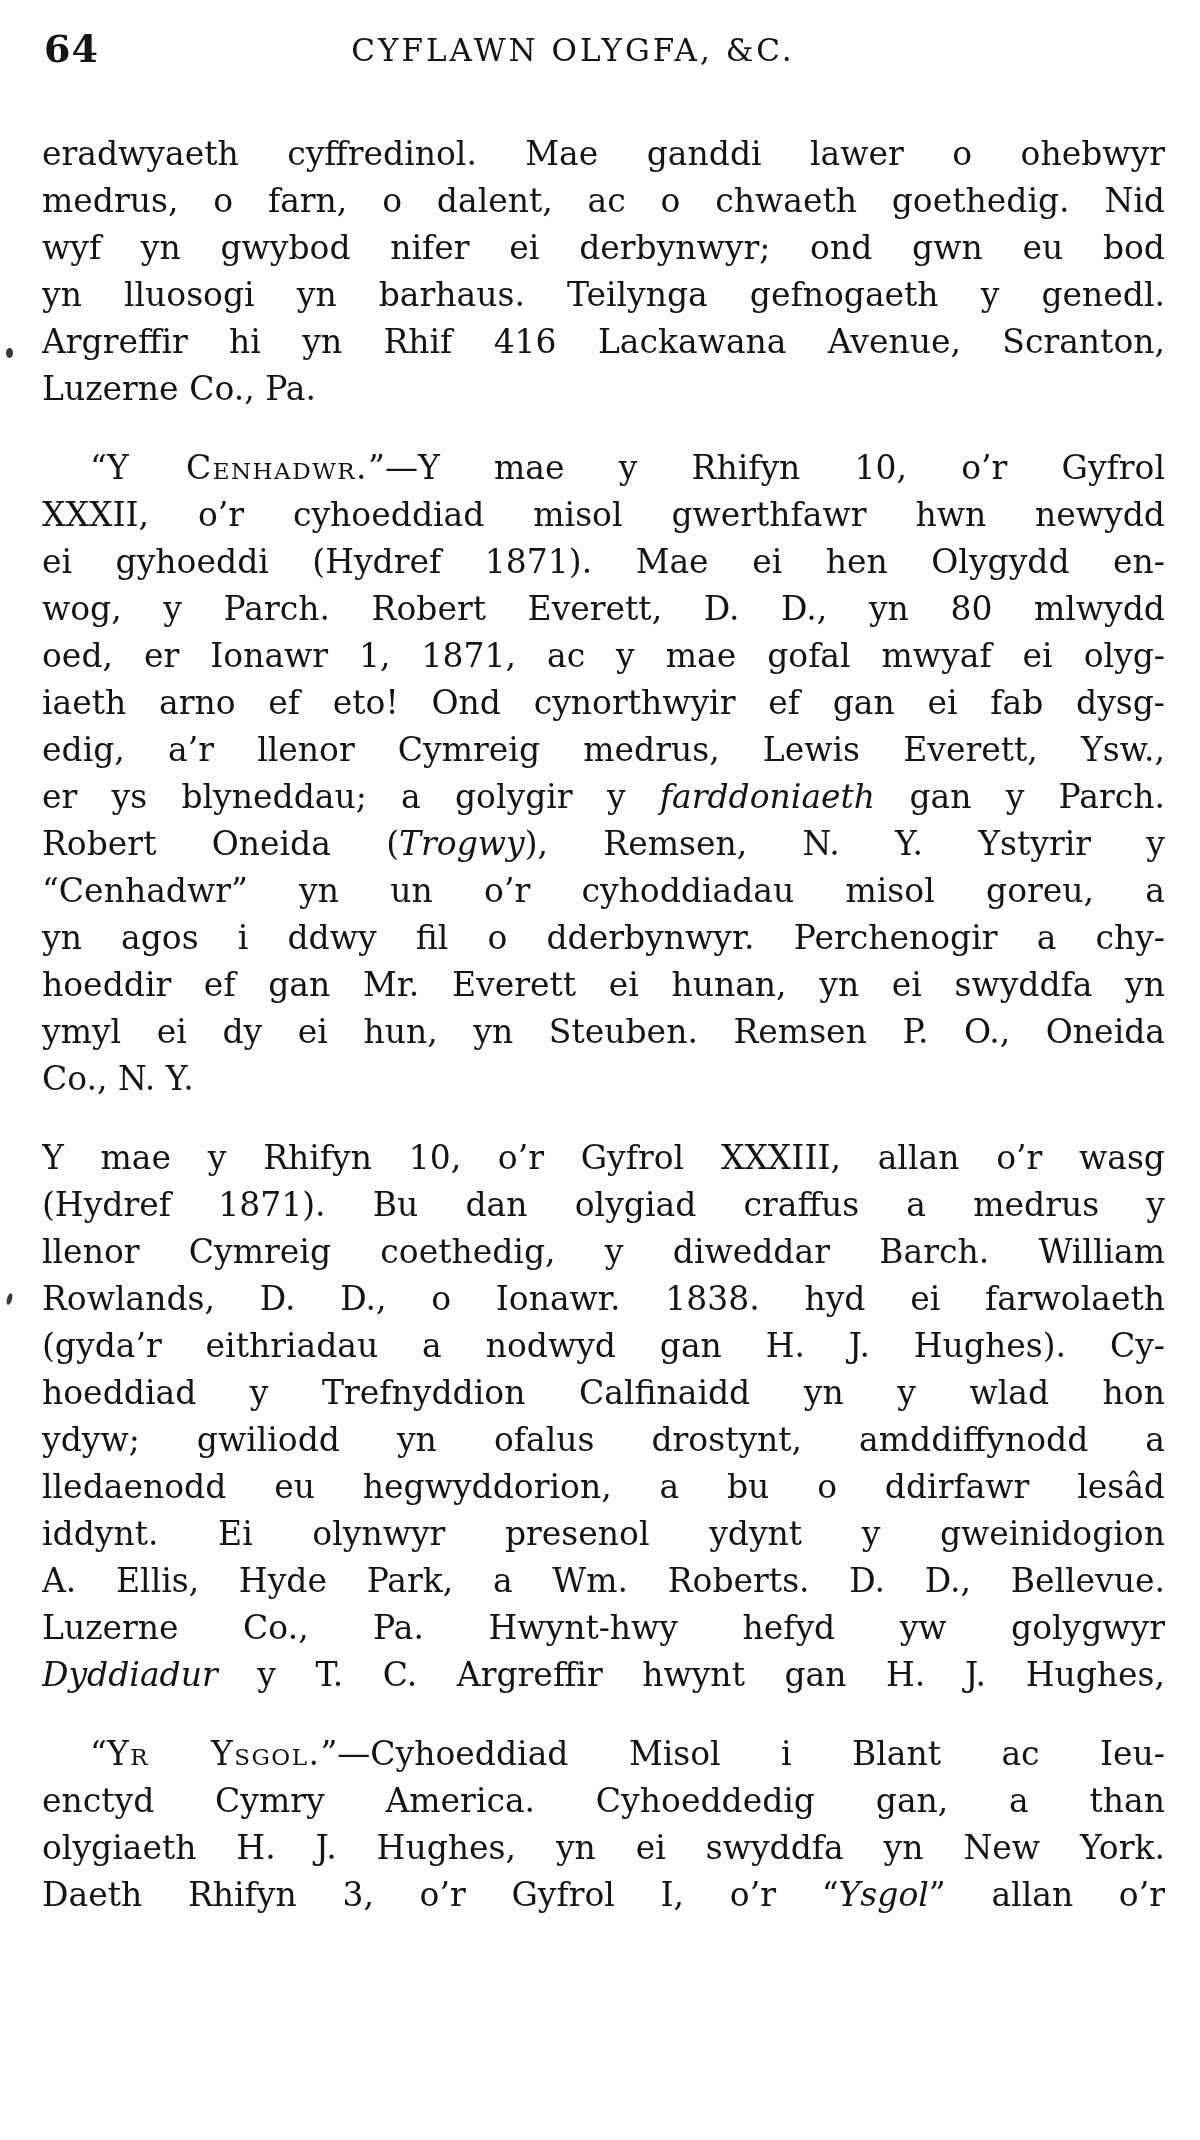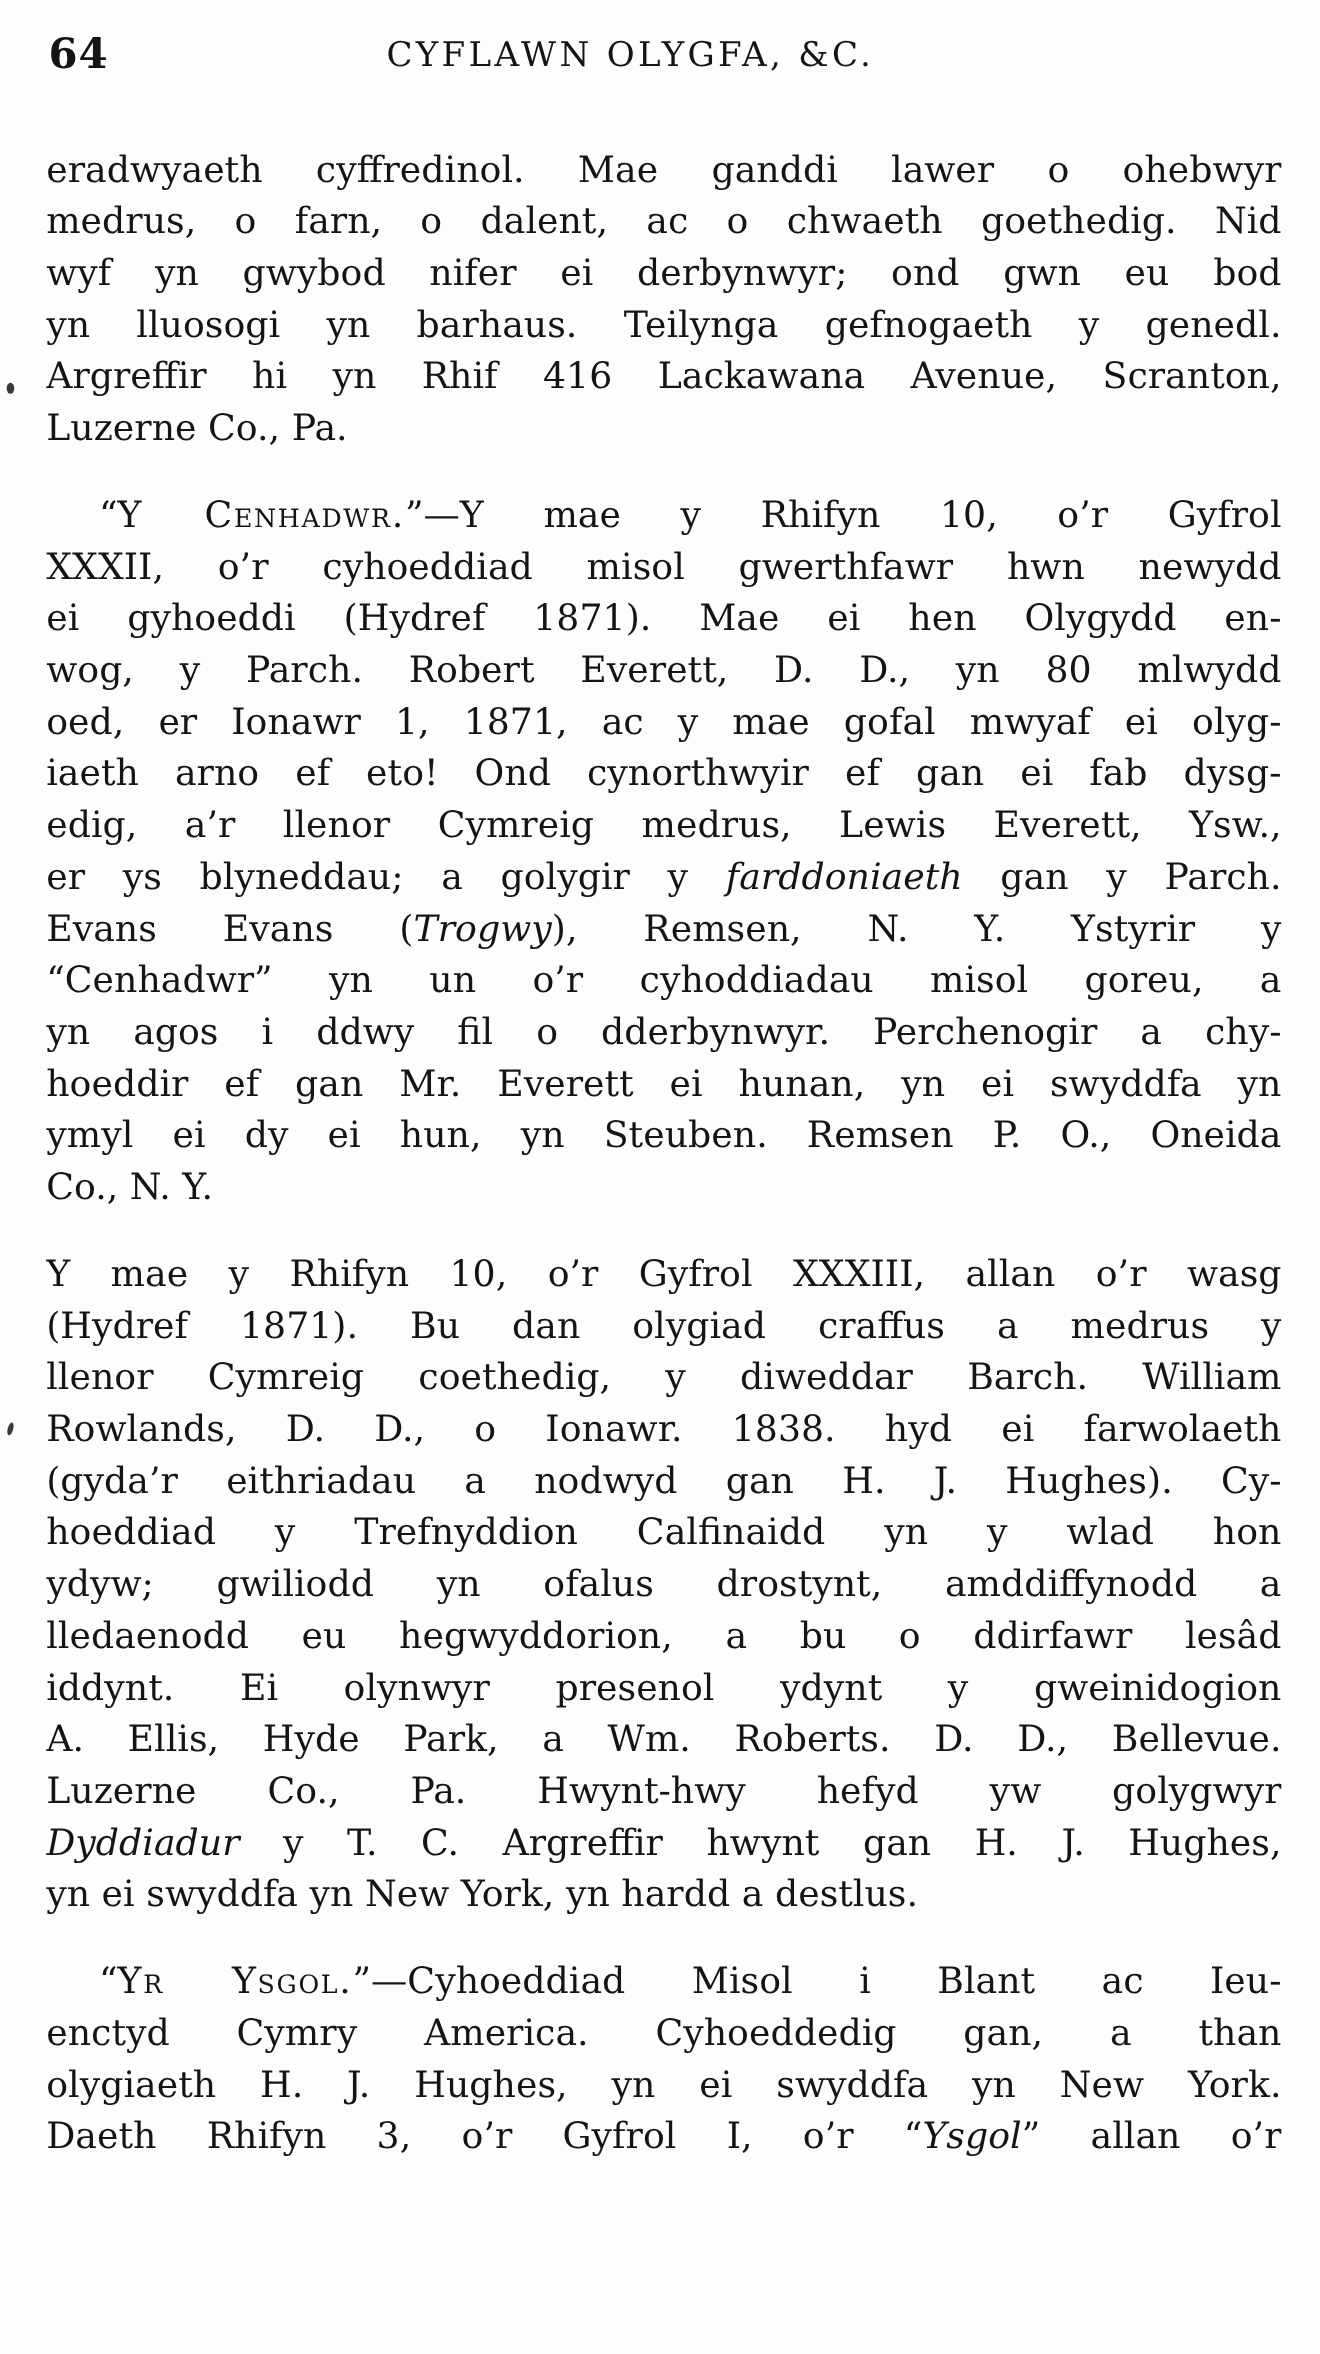--- a/index.html
+++ b/index.html
@@ -78,41 +78,40 @@
       </div>
       <div class="para">
         <div class="line indent"><span>“</span><span class="seg-sc">Y Cenhadwr.</span><span>”—Y mae y Rhifyn 10, o’r Gyfrol</span></div>
         <div class="line"><span>XXXII, o’r cyhoeddiad misol gwerthfawr hwn newydd</span></div>
         <div class="line"><span>ei gyhoeddi (Hydref 1871). Mae ei hen Olygydd en-</span></div>
         <div class="line"><span>wog, y Parch. Robert Everett, D. D., yn 80 mlwydd</span></div>
         <div class="line"><span>oed, er Ionawr 1, 1871, ac y mae gofal mwyaf ei olyg-</span></div>
         <div class="line"><span>iaeth arno ef eto! Ond cynorthwyir ef gan ei fab dysg-</span></div>
         <div class="line"><span>edig, a’r llenor Cymreig medrus, Lewis Everett, Ysw.,</span></div>
         <div class="line"><span>er ys blyneddau; a golygir y </span><span class="seg-i">farddoniaeth</span><span> gan y Parch.</span></div>
-        <div class="line"><span>Evans Evans (</span><span class="seg-i">Trogwy</span><span>), Remsen, N. Y. Ystyrir y</span></div>
+        <div class="line"><span>Robert Oneida (</span><span class="seg-i">Trogwy</span><span>), Remsen, N. Y. Ystyrir y</span></div>
         <div class="line"><span>“Cenhadwr” yn un o’r cyhoddiadau misol goreu, a</span></div>
         <div class="line"><span>yn agos i ddwy fil o dderbynwyr. Perchenogir a chy-</span></div>
         <div class="line"><span>hoeddir ef gan Mr. Everett ei hunan, yn ei swyddfa yn</span></div>
         <div class="line"><span>ymyl ei dy ei hun, yn Steuben. Remsen P. O., Oneida</span></div>
         <div class="line last"><span>Co., N. Y.</span></div>
       </div>
       <div class="para">
         <div class="line"><span>Y mae y Rhifyn 10, o’r Gyfrol XXXIII, allan o’r wasg</span></div>
         <div class="line"><span>(Hydref 1871). Bu dan olygiad craffus a medrus y</span></div>
         <div class="line"><span>llenor Cymreig coethedig, y diweddar Barch. William</span></div>
         <div class="line"><span>Rowlands, D. D., o Ionawr. 1838. hyd ei farwolaeth</span></div>
         <div class="line"><span>(gyda’r eithriadau a nodwyd gan H. J. Hughes). Cy-</span></div>
         <div class="line"><span>hoeddiad y Trefnyddion Calfinaidd yn y wlad hon</span></div>
         <div class="line"><span>ydyw; gwiliodd yn ofalus drostynt, amddiffynodd a</span></div>
         <div class="line"><span>lledaenodd eu hegwyddorion, a bu o ddirfawr lesâd</span></div>
         <div class="line"><span>iddynt. Ei olynwyr presenol ydynt y gweinidogion</span></div>
         <div class="line"><span>A. Ellis, Hyde Park, a Wm. Roberts. D. D., Bellevue.</span></div>
         <div class="line"><span>Luzerne Co., Pa. Hwynt-hwy hefyd yw golygwyr</span></div>
         <div class="line"><span class="seg-i">Dyddiadur</span><span> y T. C. Argreffir hwynt gan H. J. Hughes,</span></div>
-        <div class="line last"><span>yn ei swyddfa yn New York, yn hardd a destlus.</span></div>
       </div>
       <div class="para">
         <div class="line indent"><span>“</span><span class="seg-sc">Yr Ysgol.</span><span>”—Cyhoeddiad Misol i Blant ac Ieu-</span></div>
         <div class="line"><span>enctyd Cymry America. Cyhoeddedig gan, a than</span></div>
         <div class="line"><span>olygiaeth H. J. Hughes, yn ei swyddfa yn New York.</span></div>
         <div class="line"><span>Daeth Rhifyn 3, o’r Gyfrol I, o’r “</span><span class="seg-i">Ysgol</span><span>” allan o’r</span></div>
       </div>
     </div>
   <div class="artifact a1"></div>
   <div class="artifact a2"></div>

